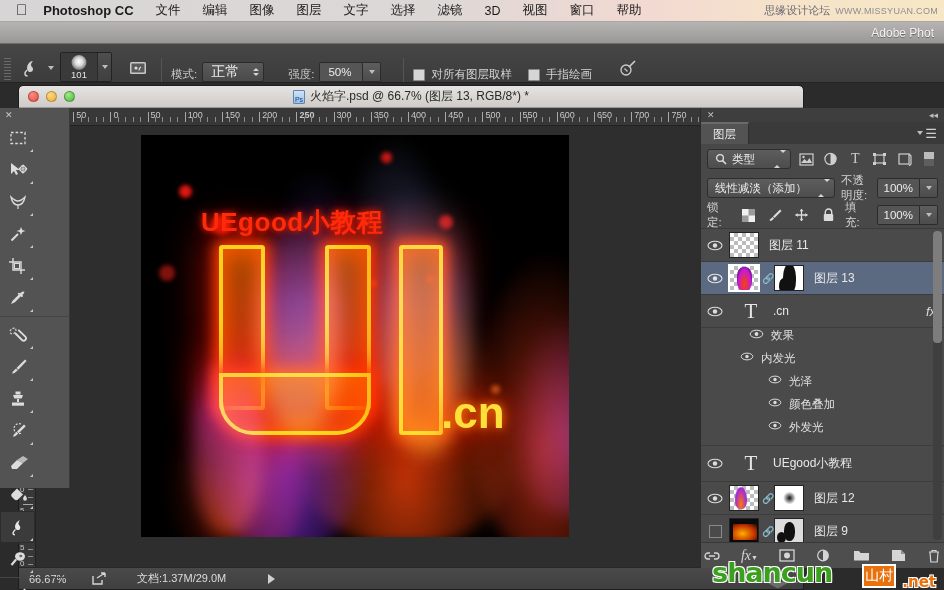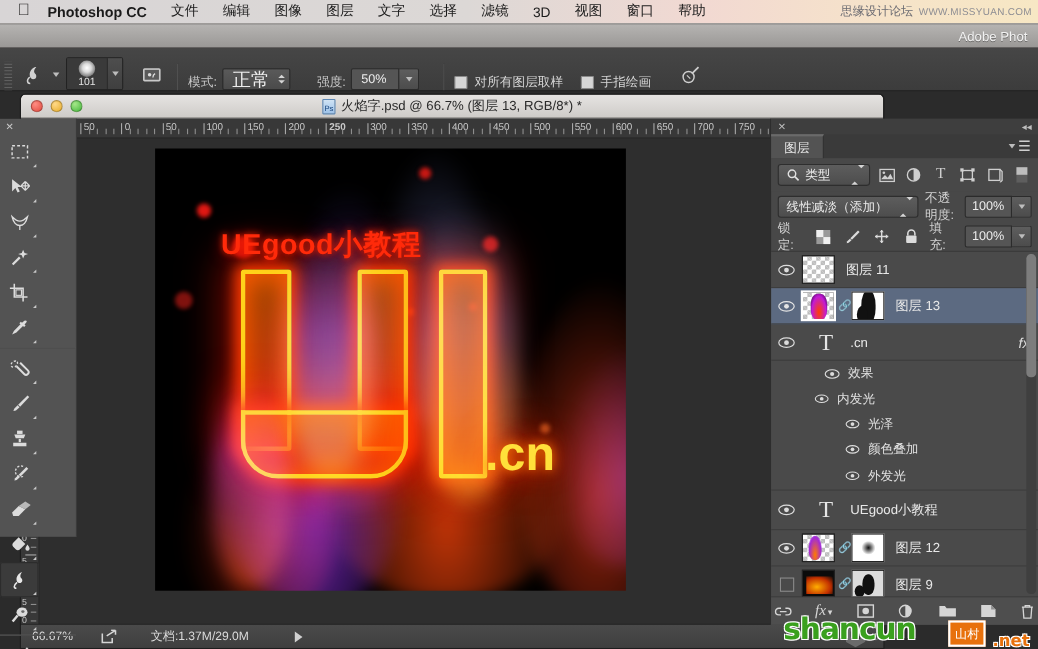--- a/index.html
+++ b/index.html
@@ -61,21 +61,21 @@
     background:radial-gradient(circle at 50% 45%,#ffffff 0%,#dadada 35%,#7a7a7a 72%,#4a4a4a 100%);
     position:absolute; top:2px; left:50%; transform:translateX(-50%);
   }
   .brushprev .num { position:absolute; bottom:1px; left:0; width:100%; text-align:center; font-size:9.5px; color:#e3e3e3;}
   .brushdrop { width:14px; background:linear-gradient(to bottom,#4e4e4e,#3f3f3f); border-left:1px solid #2a2a2a; display:flex;align-items:center;justify-content:center;}
   .sep-v { width:1px; height:24px; background:#2c2c2c; border-right:1px solid #555; margin:0 9px; }
   .ob-label { color:#c9c9c9; margin-right:5px; }
   .selectbox {
     height:20px; background:linear-gradient(to bottom,#5a5a5a,#4a4a4a);
     border:1px solid #2b2b2b; border-radius:2px; color:#ececec;
-    display:flex; align-items:center; padding:0 4px 0 8px; font-size:17px; min-width:56px;
+    display:flex; align-items:center; padding:0 4px 0 8px; font-size:14px; min-width:56px;
   }
   .selectbox .arrows { margin-left:auto; padding-left:8px; display:flex; flex-direction:column; gap:2px;}
   .arrow-up { width:0;height:0;border-left:3px solid transparent;border-right:3px solid transparent;border-bottom:3.5px solid #d5d5d5;}
   .arrow-dn { width:0;height:0;border-left:3px solid transparent;border-right:3px solid transparent;border-top:3.5px solid #d5d5d5;}
   .numfield { height:20px; background:#555; border:1px solid #2b2b2b; border-radius:2px 0 0 2px;
     color:#ececec; display:flex; align-items:center; padding:0 8px; font-size:11.5px; min-width:44px;}
   .numdrop { height:20px; width:18px; background:linear-gradient(to bottom,#5e5e5e,#4c4c4c);
     border:1px solid #2b2b2b; border-left:none; border-radius:0 2px 2px 0; display:flex;align-items:center;justify-content:center;}
   .chk { width:12px;height:12px;background:#d6d6d6;border:1px solid #8a8a8a; border-radius:1px; margin-right:6px;}
   .chkwrap { display:flex; align-items:center; margin-right:16px; color:#d6d6d6;}
@@ -218,35 +218,35 @@
   .lrow .eyebox { width:13px;height:13px;border:1px solid #8a8a8a; background:#4a4a4a;}
   .lrow .thumbwrap { display:flex; align-items:center; gap:3px; }
   .lthumb { width:30px; height:26px; border:1px solid #232323; background:#2a2a2a; position:relative; overflow:hidden;}
   .checker { background-image:
       linear-gradient(45deg,#bdbdbd 25%,transparent 25%,transparent 75%,#bdbdbd 75%),
       linear-gradient(45deg,#bdbdbd 25%,#ffffff 25%,#ffffff 75%,#bdbdbd 75%);
     background-size:8px 8px; background-position:0 0,4px 4px;}
   .linkico { width:9px; color:#cfcfcf; font-size:10px; text-align:center;}
   .lname { margin-left:10px; color:#e8e8e8; font-size:12px; }
   .lrow .fx { margin-left:auto; margin-right:8px; color:#dcdcdc; font-style:italic; font-size:13px;}
-  .effectrow { height:23px; display:flex; align-items:center; color:#e0e0e0; font-size:11.5px;}
+  .effectrow { height:23px; display:flex; color:#e0e0e0; font-size:11.5px;}
   .effectrow .ee { width:15px;height:11px; margin-right:7px; display:flex;align-items:center;justify-content:center;}
   .tletter { font-family:"Liberation Serif",serif; font-size:21px; color:#e6e6e6; width:44px; text-align:center;}
   #lp-scroll { position:absolute; right:2px; top:2px; width:9px; bottom:2px; }
   #lp-scroll .track { position:absolute; inset:0; background:#3f3f3f; border-radius:4px;}
   #lp-scroll .thumb { position:absolute; left:0; width:9px; top:0px; height:112px; background:#7d7d7d; border-radius:4px;}
   #lp-bottom { height:26px; background:#4e4e4e; border-top:1px solid #383838;
      display:flex; align-items:center; justify-content:center; gap:21px; color:#d5d5d5; font-size:12px;}
 
   
   #shancun { position:absolute; right:8px; bottom:2px; display:flex; align-items:flex-end; z-index:80;gap:28px; }
   #shancun .sc1 { font-family:"DejaVu Sans",sans-serif; font-weight:bold; font-size:27px; color:#3aa01e;
      text-shadow:1px 1px 0 #fff, -1px -1px 0 #fff,1px -1px 0 #fff,-1px 1px 0 #fff; letter-spacing:-1px;}
   #shancun .scbox { width:34px;height:24px;background:#e8710c;border:2px solid #fff; color:#fff;
-     font-size:11px; display:flex;align-items:center;justify-content:center; margin-left:2px; }
+     font-size:14px; display:flex;align-items:center;justify-content:center; margin-left:2px; }
   #shancun .sc2 { font-family:"DejaVu Sans",sans-serif; font-weight:bold; font-size:15px; color:#e8710c;
      text-shadow:1px 1px 0 #fff,-1px -1px 0 #fff,1px -1px 0 #fff,-1px 1px 0 #fff; margin-left:-22px; margin-bottom:-3px;}
   svg { display:block; }
 </style>
 </head>
 <body>
 
 <div id="menubar">
   <span class="apple"></span>
   <span class="app-title">Photoshop CC</span>

